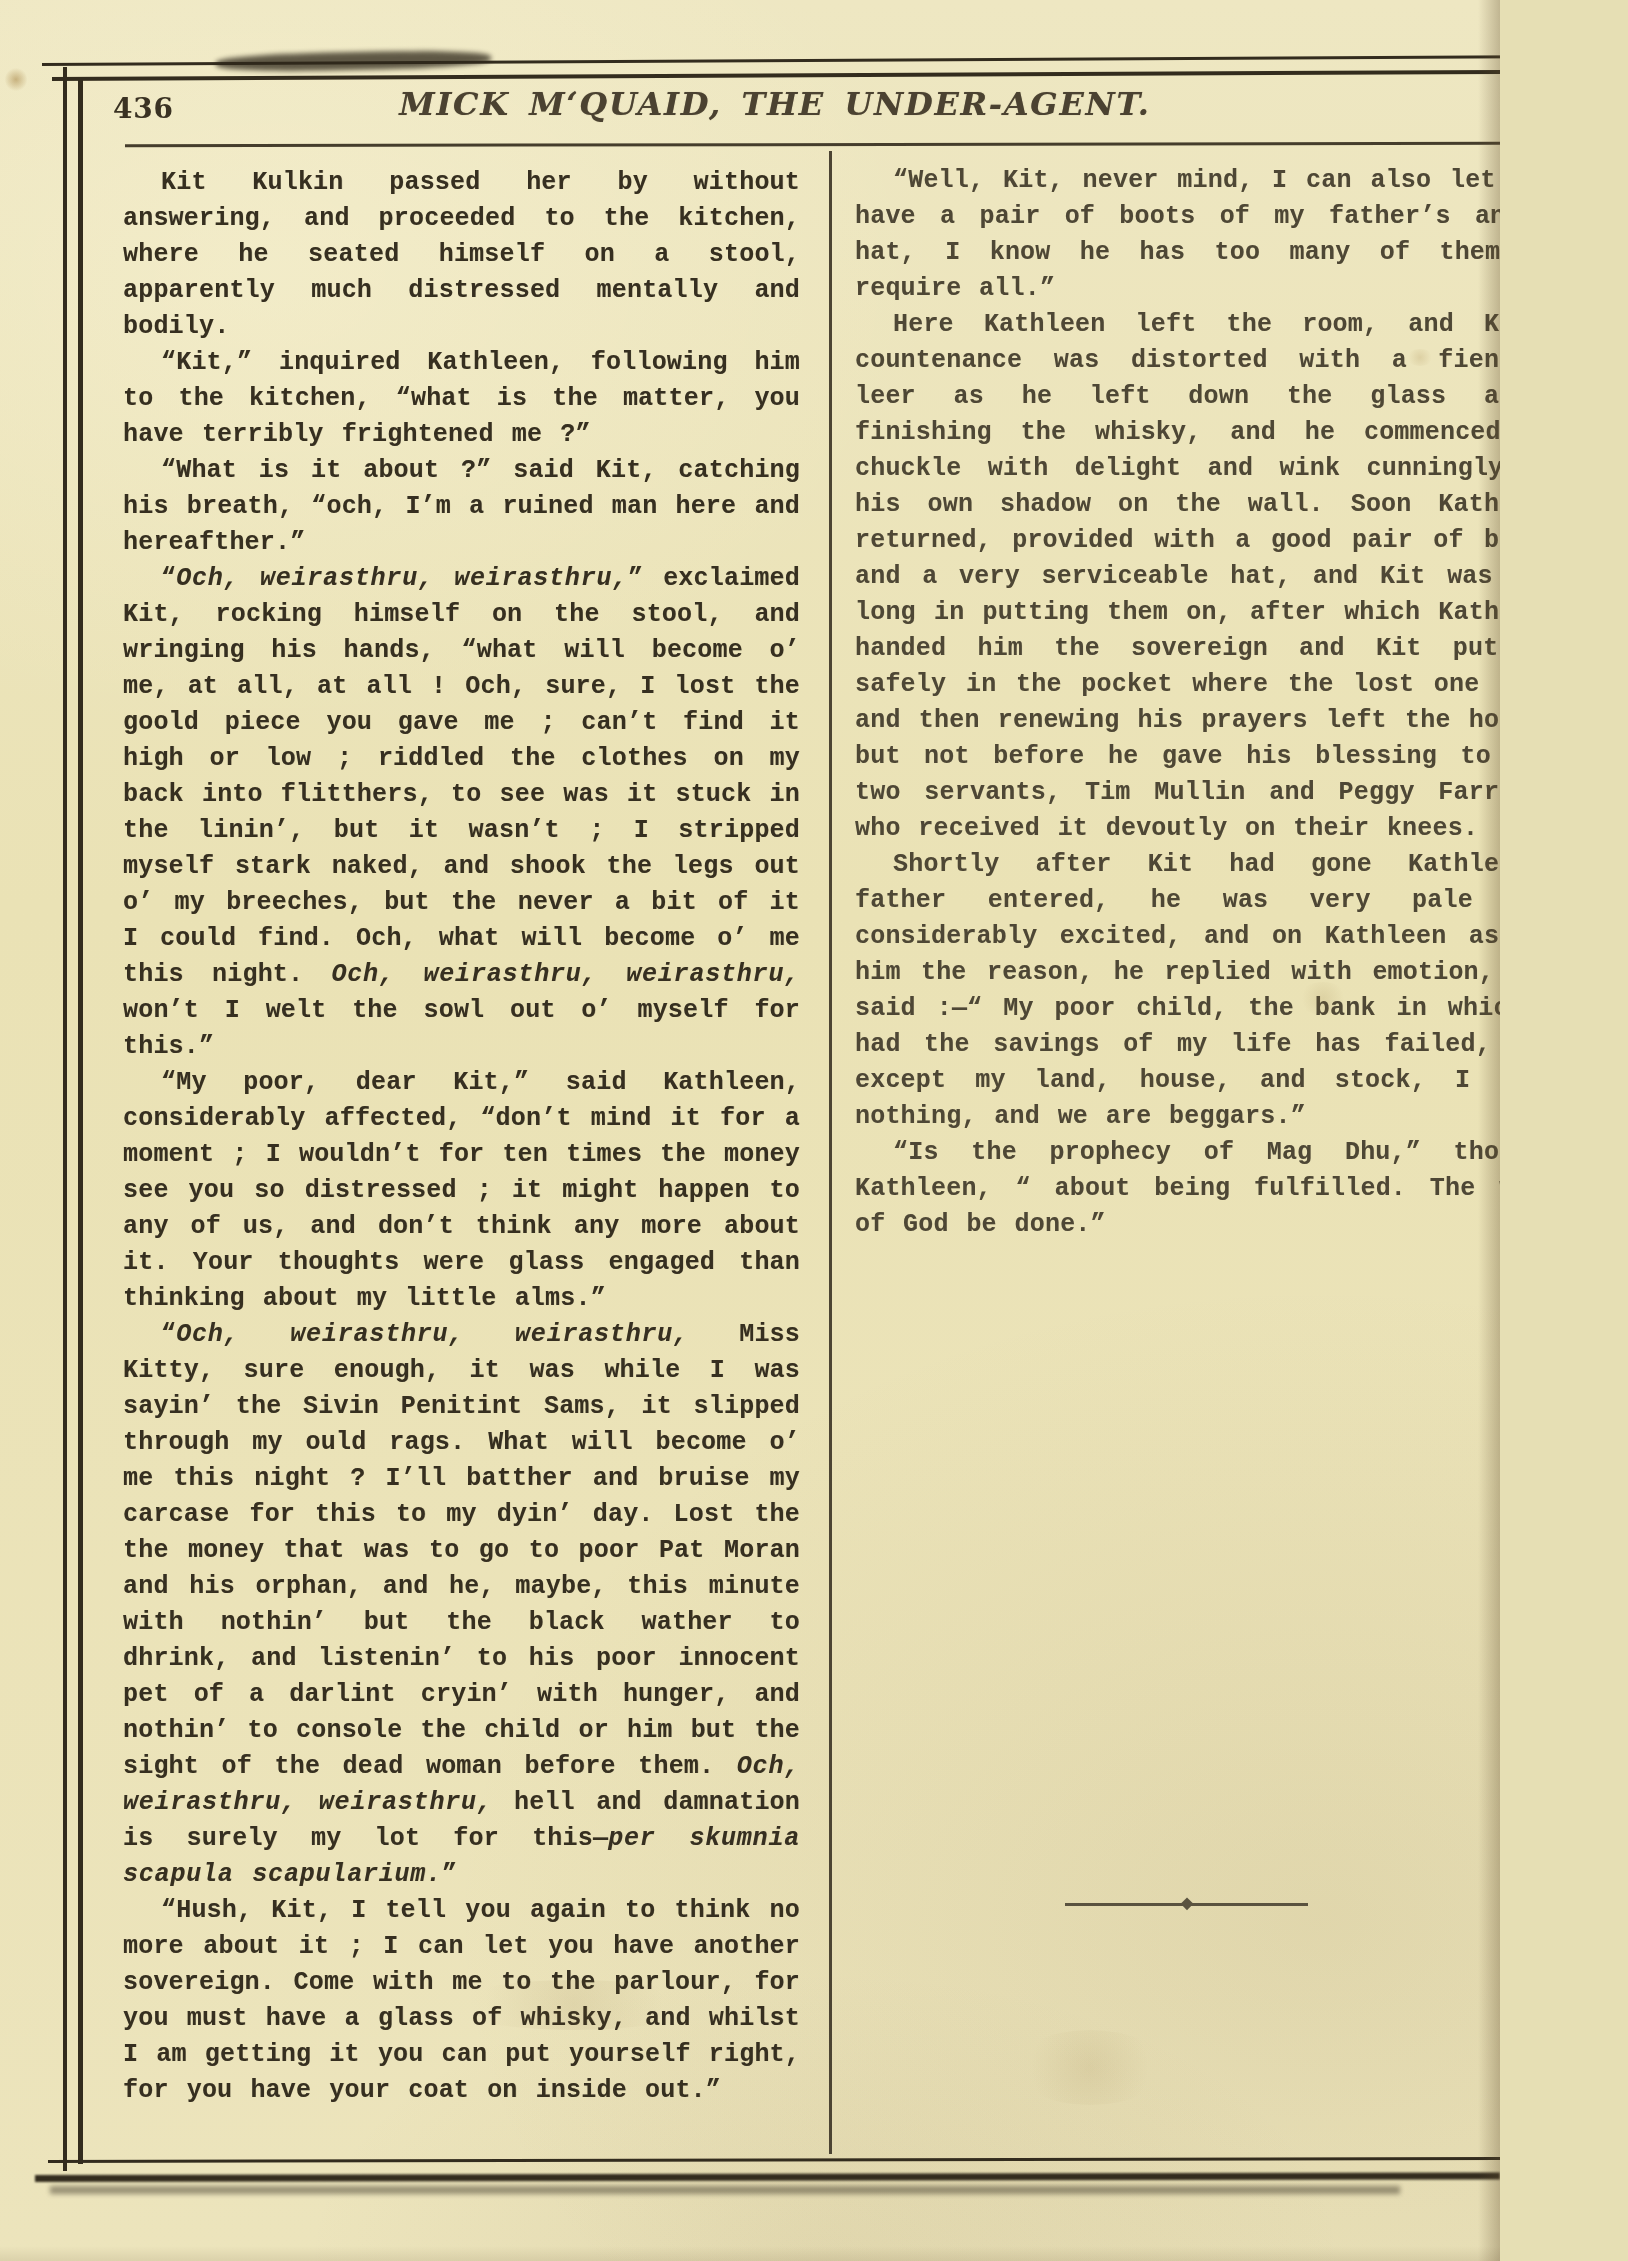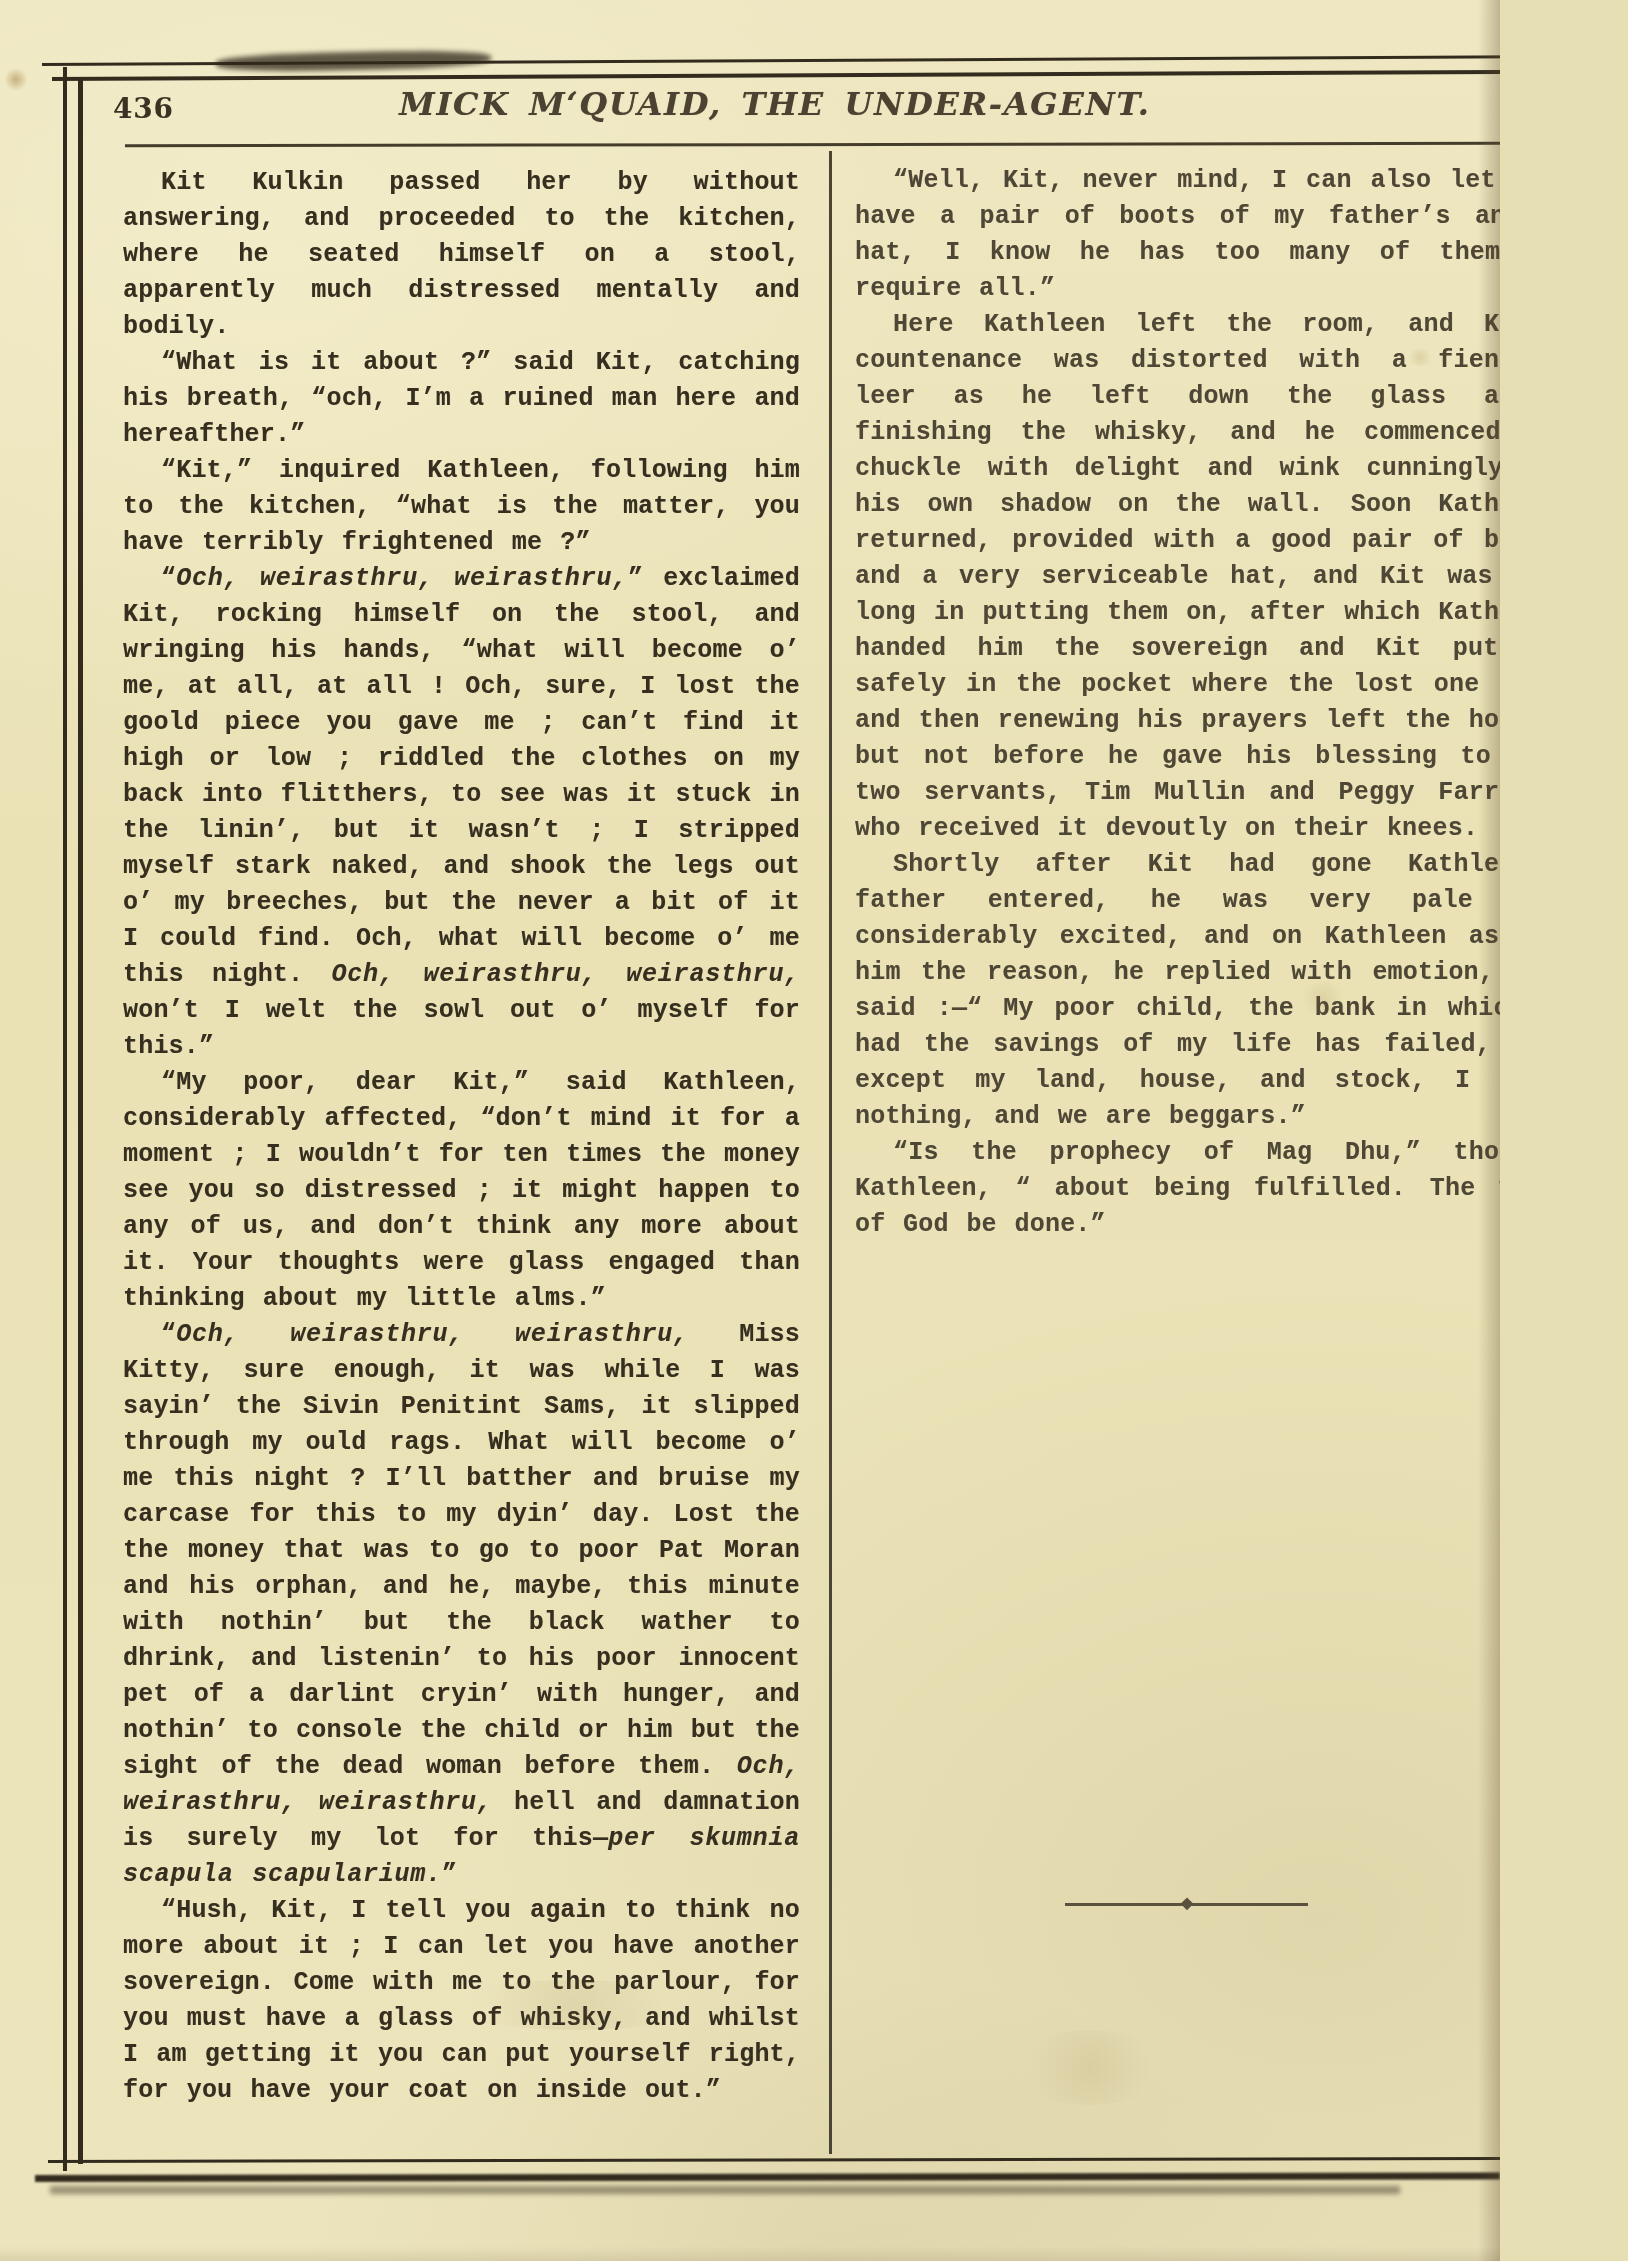--- a/index.html
+++ b/index.html
@@ -74,22 +74,22 @@
   <div class="bline b-bottom-smudge"></div>
 
   <div class="page-number">436</div>
   <div class="title">MICK M‘QUAID, THE UNDER-AGENT.</div>
   <div class="header-rule"></div>
 
   <div class="column-divider"></div>
 
   <div class="col" id="col-left">
       <p class="para"><span>Kit Kulkin passed her by without answering, and proceeded to the kitchen, where he seated himself on a stool, apparently much distressed mentally and bodily.</span></p>
+      <p class="para"><span>“Kit,” inquired Kathleen, following him to the kitchen, “what is the matter, you have terribly frightened me ?”</span></p>
       <p class="para"><span>“What is it about ?” said Kit, catching his breath, “och, I’m a ruined man here and hereafther.”</span></p>
-      <p class="para"><span>“Kit,” inquired Kathleen, following him to the kitchen, “what is the matter, you have terribly frightened me ?”</span></p>
       <p class="para"><span>“</span><span class="it">Och, weirasthru, weirasthru,</span><span>” exclaimed Kit, rocking himself on the stool, and wringing his hands, “what will become o’ me, at all, at all ! Och, sure, I lost the goold piece you gave me ; can’t find it high or low ; riddled the clothes on my back into flitthers, to see was it stuck in the linin’, but it wasn’t ; I stripped myself stark naked, and shook the legs out o’ my breeches, but the never a bit of it I could find.  Och, what will become o’ me this night.  </span><span class="it">Och, weirasthru, weirasthru,</span><span> won’t I welt the sowl out o’ myself for this.”</span></p>
       <p class="para"><span>“My poor, dear Kit,” said Kathleen, considerably affected, “don’t mind it for a moment ; I wouldn’t for ten times the money see you so distressed ; it might happen to any of us, and don’t think any more about it.  Your thoughts were glass engaged than thinking about my little alms.”</span></p>
       <p class="para"><span>“</span><span class="it">Och, weirasthru, weirasthru,</span><span> Miss Kitty, sure enough, it was while I was sayin’ the Sivin Penitint Sams, it slipped through my ould rags.  What will become o’ me this night ?  I’ll batther and bruise my carcase for this to my dyin’ day.  Lost the the money that was to go to poor Pat Moran and his orphan, and he, maybe, this minute with nothin’ but the black wather to dhrink, and listenin’ to his poor innocent pet of a darlint cryin’ with hunger, and nothin’ to console the child or him but the sight of the dead woman before them.  </span><span class="it">Och, weirasthru, weirasthru,</span><span> hell and damnation is surely my lot for this—</span><span class="it">per skumnia scapula scapularium.</span><span>”</span></p>
       <p class="para"><span>“Hush, Kit, I tell you again to think no more about it ; I can let you have another sovereign. Come with me to the parlour, for you must have a glass of whisky, and whilst I am getting it you can put yourself right, for you have your coat on inside out.”</span></p>
     </div>
   <div class="col" id="col-right">
       <p class="para"><span>“Well, Kit, never mind, I can also let you have a pair of boots of my father’s and a hat, I know he has too many of them to require all.”</span></p>
       <p class="para"><span>Here Kathleen left the room, and Kit’s countenance was distorted with a fiendish leer as he left down the glass after finishing the whisky, and he commenced to chuckle with delight and wink cunningly at his own shadow on the wall.  Soon Kathleen returned, provided with a good pair of boots and a very serviceable hat, and Kit was not long in putting them on, after which Kathleen handed him the sovereign and Kit put it safely in the pocket where the lost one lay, and then renewing his prayers left the house, but not before he gave his blessing to the two servants, Tim Mullin and Peggy Farrell, who received it devoutly on their knees.</span></p>
       <p class="para"><span>Shortly after Kit had gone Kathleen’s father entered, he was very pale and considerably excited, and on Kathleen asking him the reason, he replied with emotion, and said :—“ My poor child, the bank in which I had the savings of my life has failed, and except my land, house, and stock, I have nothing, and we are beggars.”</span></p>
       <p class="para"><span>“Is the prophecy of Mag Dhu,” thought Kathleen, “ about being fulfilled.  The will of God be done.”</span></p>

